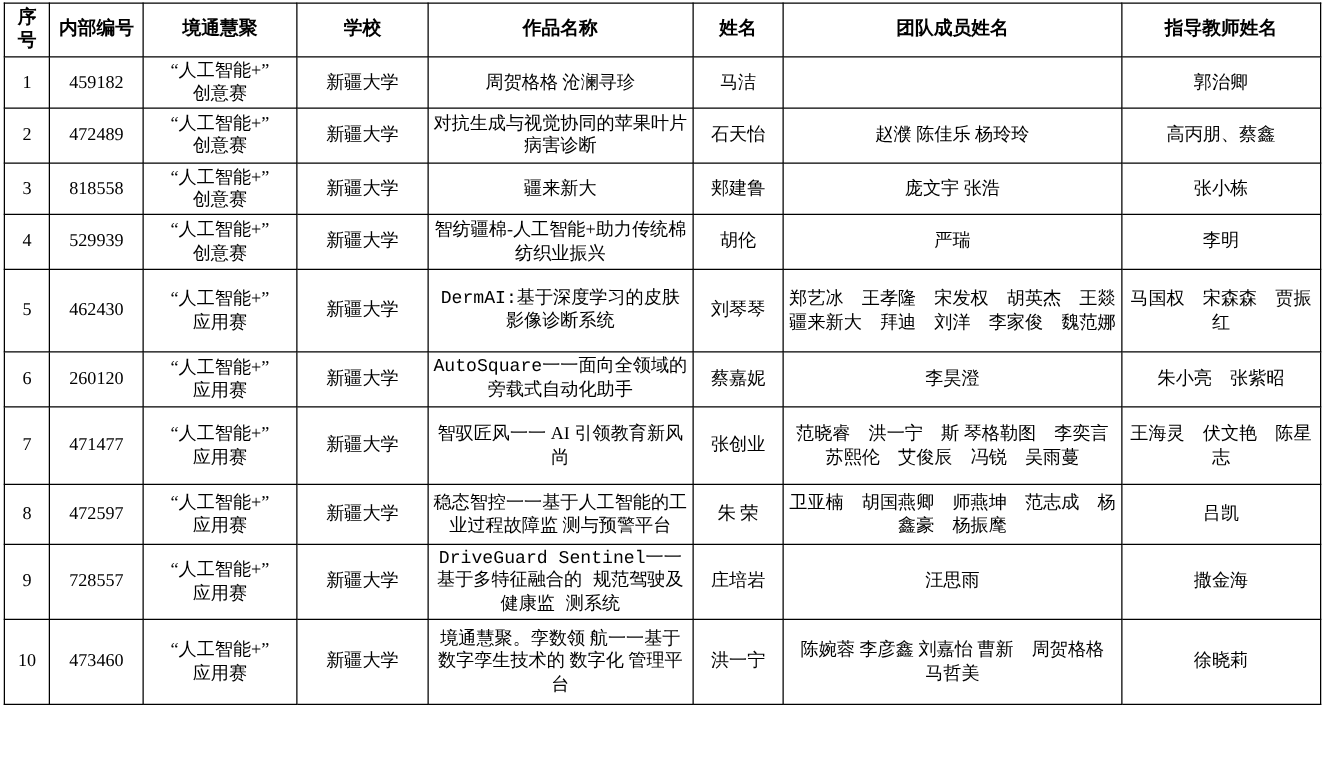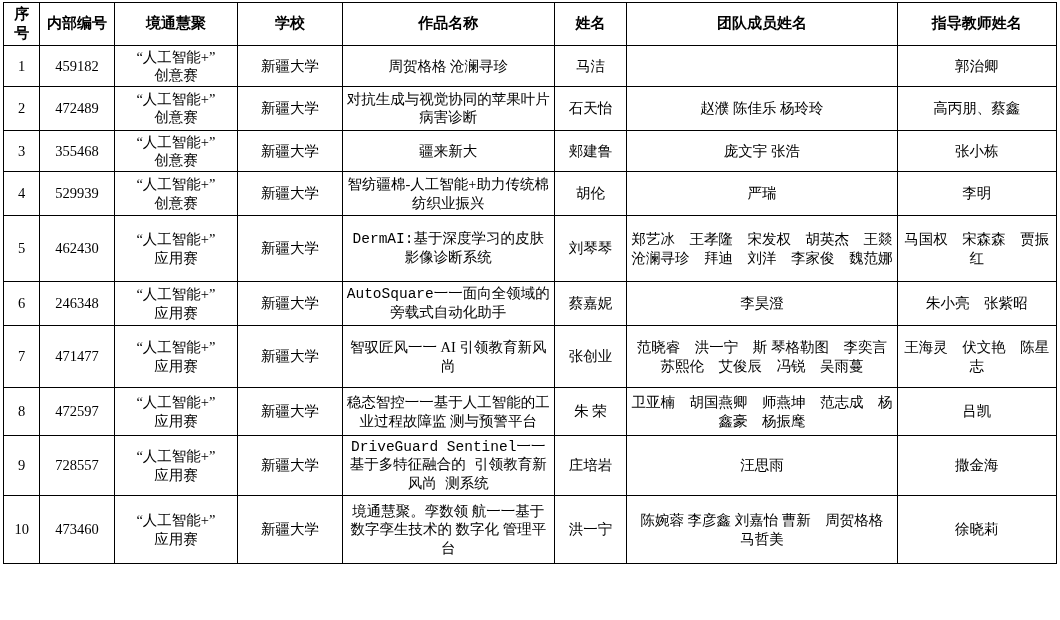--- a/index.html
+++ b/index.html
@@ -123,21 +123,21 @@
           <span class="cat-line">创意赛</span>
         </td>
         <td>新疆大学</td>
         <td class="title-cell">对抗生成与视觉协同的苹果叶片病害诊断</td>
         <td>石天怡</td>
         <td class="team-cell">赵濮 陈佳乐 杨玲玲</td>
         <td>高丙朋、蔡鑫</td>
       </tr>
       <tr style="height:38px;">
         <td>3</td>
-        <td>355468</td>
+        <td>818558</td>
         <td class="tight two-line">
           <span class="cat-line">“人工智能+”</span>
           <span class="cat-line">创意赛</span>
         </td>
         <td>新疆大学</td>
         <td class="title-cell">疆来新大</td>
         <td>郏建鲁</td>
         <td class="team-cell">庞文宇 张浩</td>
         <td>张小栋</td>
       </tr>
@@ -157,26 +157,26 @@
       <tr style="height:66px;">
         <td>5</td>
         <td>462430</td>
         <td class="tight two-line">
           <span class="cat-line">“人工智能+”</span>
           <span class="cat-line">应用赛</span>
         </td>
         <td>新疆大学</td>
         <td class="title-cell mono">DermAI:基于深度学习的皮肤影像诊断系统</td>
         <td>刘琴琴</td>
-        <td class="team-cell">郑艺冰　王孝隆　宋发权　胡英杰　王燚　沧澜寻珍　拜迪　刘洋　李家俊　魏范娜</td>
+        <td class="team-cell">郑艺冰　王孝隆　宋发权　胡英杰　王燚　疆来新大　拜迪　刘洋　李家俊　魏范娜</td>
         <td>马国权　宋森森　贾振红</td>
       </tr>
       <tr style="height:44px;">
         <td>6</td>
-        <td>246348</td>
+        <td>260120</td>
         <td class="tight two-line">
           <span class="cat-line">“人工智能+”</span>
           <span class="cat-line">应用赛</span>
         </td>
         <td>新疆大学</td>
         <td class="title-cell mono">AutoSquare一一面向全领域的旁载式自动化助手</td>
         <td>蔡嘉妮</td>
         <td class="team-cell">李昊澄</td>
         <td>朱小亮　张紫昭</td>
       </tr>
@@ -207,21 +207,21 @@
         <td>吕凯</td>
       </tr>
       <tr style="height:60px;">
         <td>9</td>
         <td>728557</td>
         <td class="tight two-line">
           <span class="cat-line">“人工智能+”</span>
           <span class="cat-line">应用赛</span>
         </td>
         <td>新疆大学</td>
-        <td class="title-cell mono">DriveGuard Sentinel一一基于多特征融合的 引领教育新风尚 测系统</td>
+        <td class="title-cell mono">DriveGuard Sentinel一一基于多特征融合的 规范驾驶及健康监 测系统</td>
         <td>庄培岩</td>
         <td class="team-cell">汪思雨</td>
         <td>撒金海</td>
       </tr>
       <tr style="height:68px;">
         <td>10</td>
         <td>473460</td>
         <td class="tight two-line">
           <span class="cat-line">“人工智能+”</span>
           <span class="cat-line">应用赛</span>

